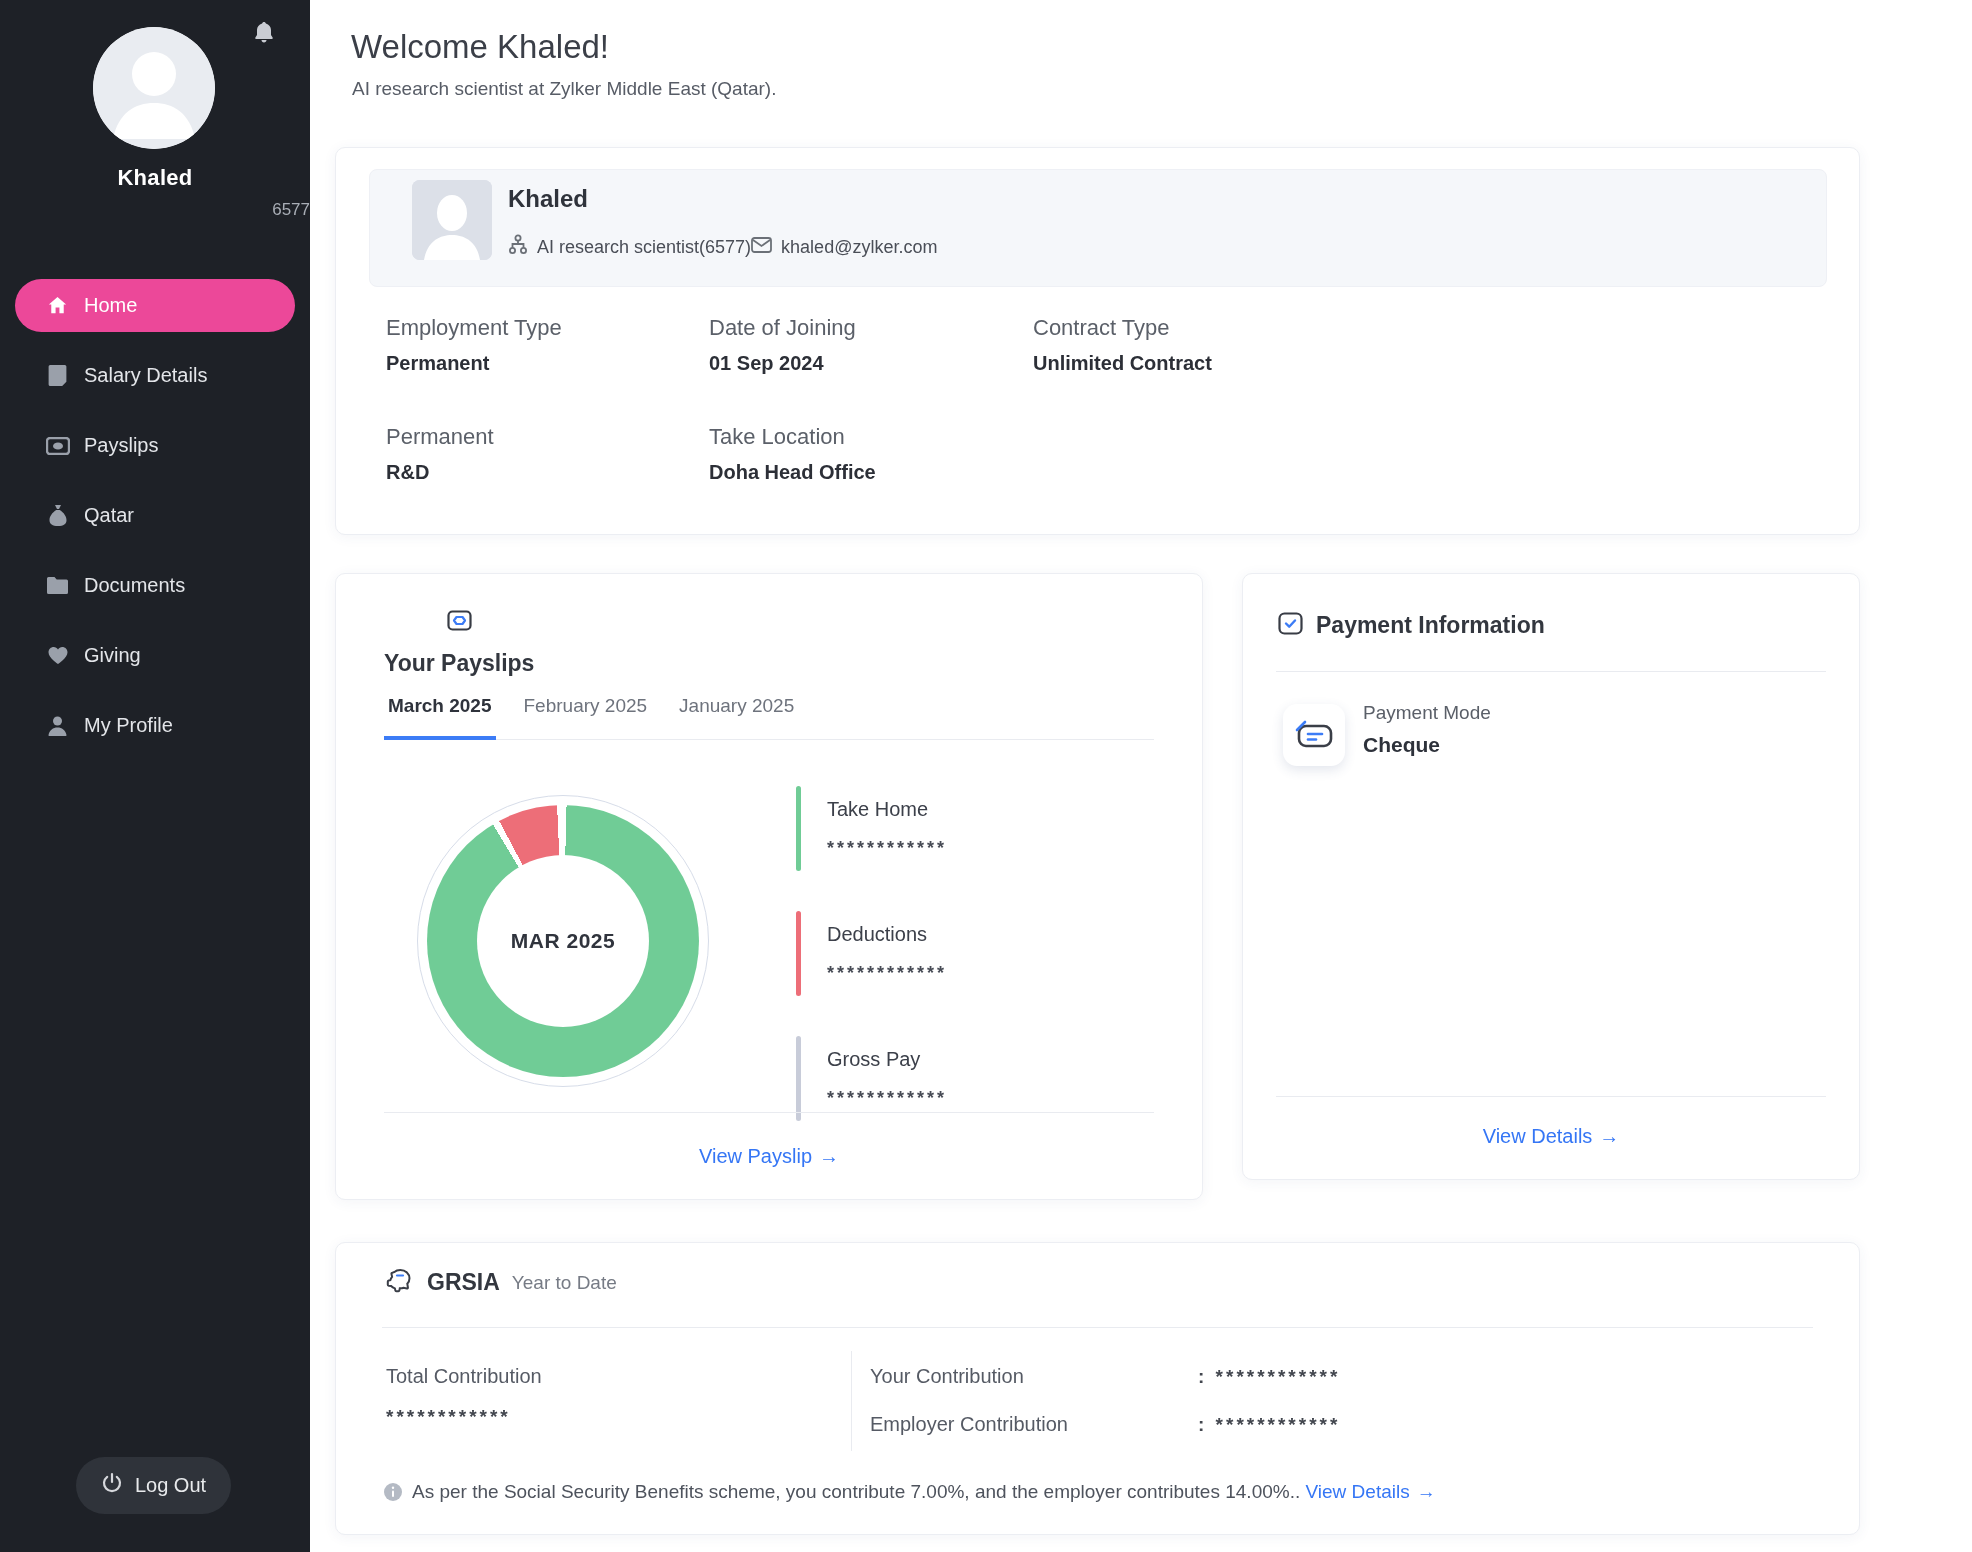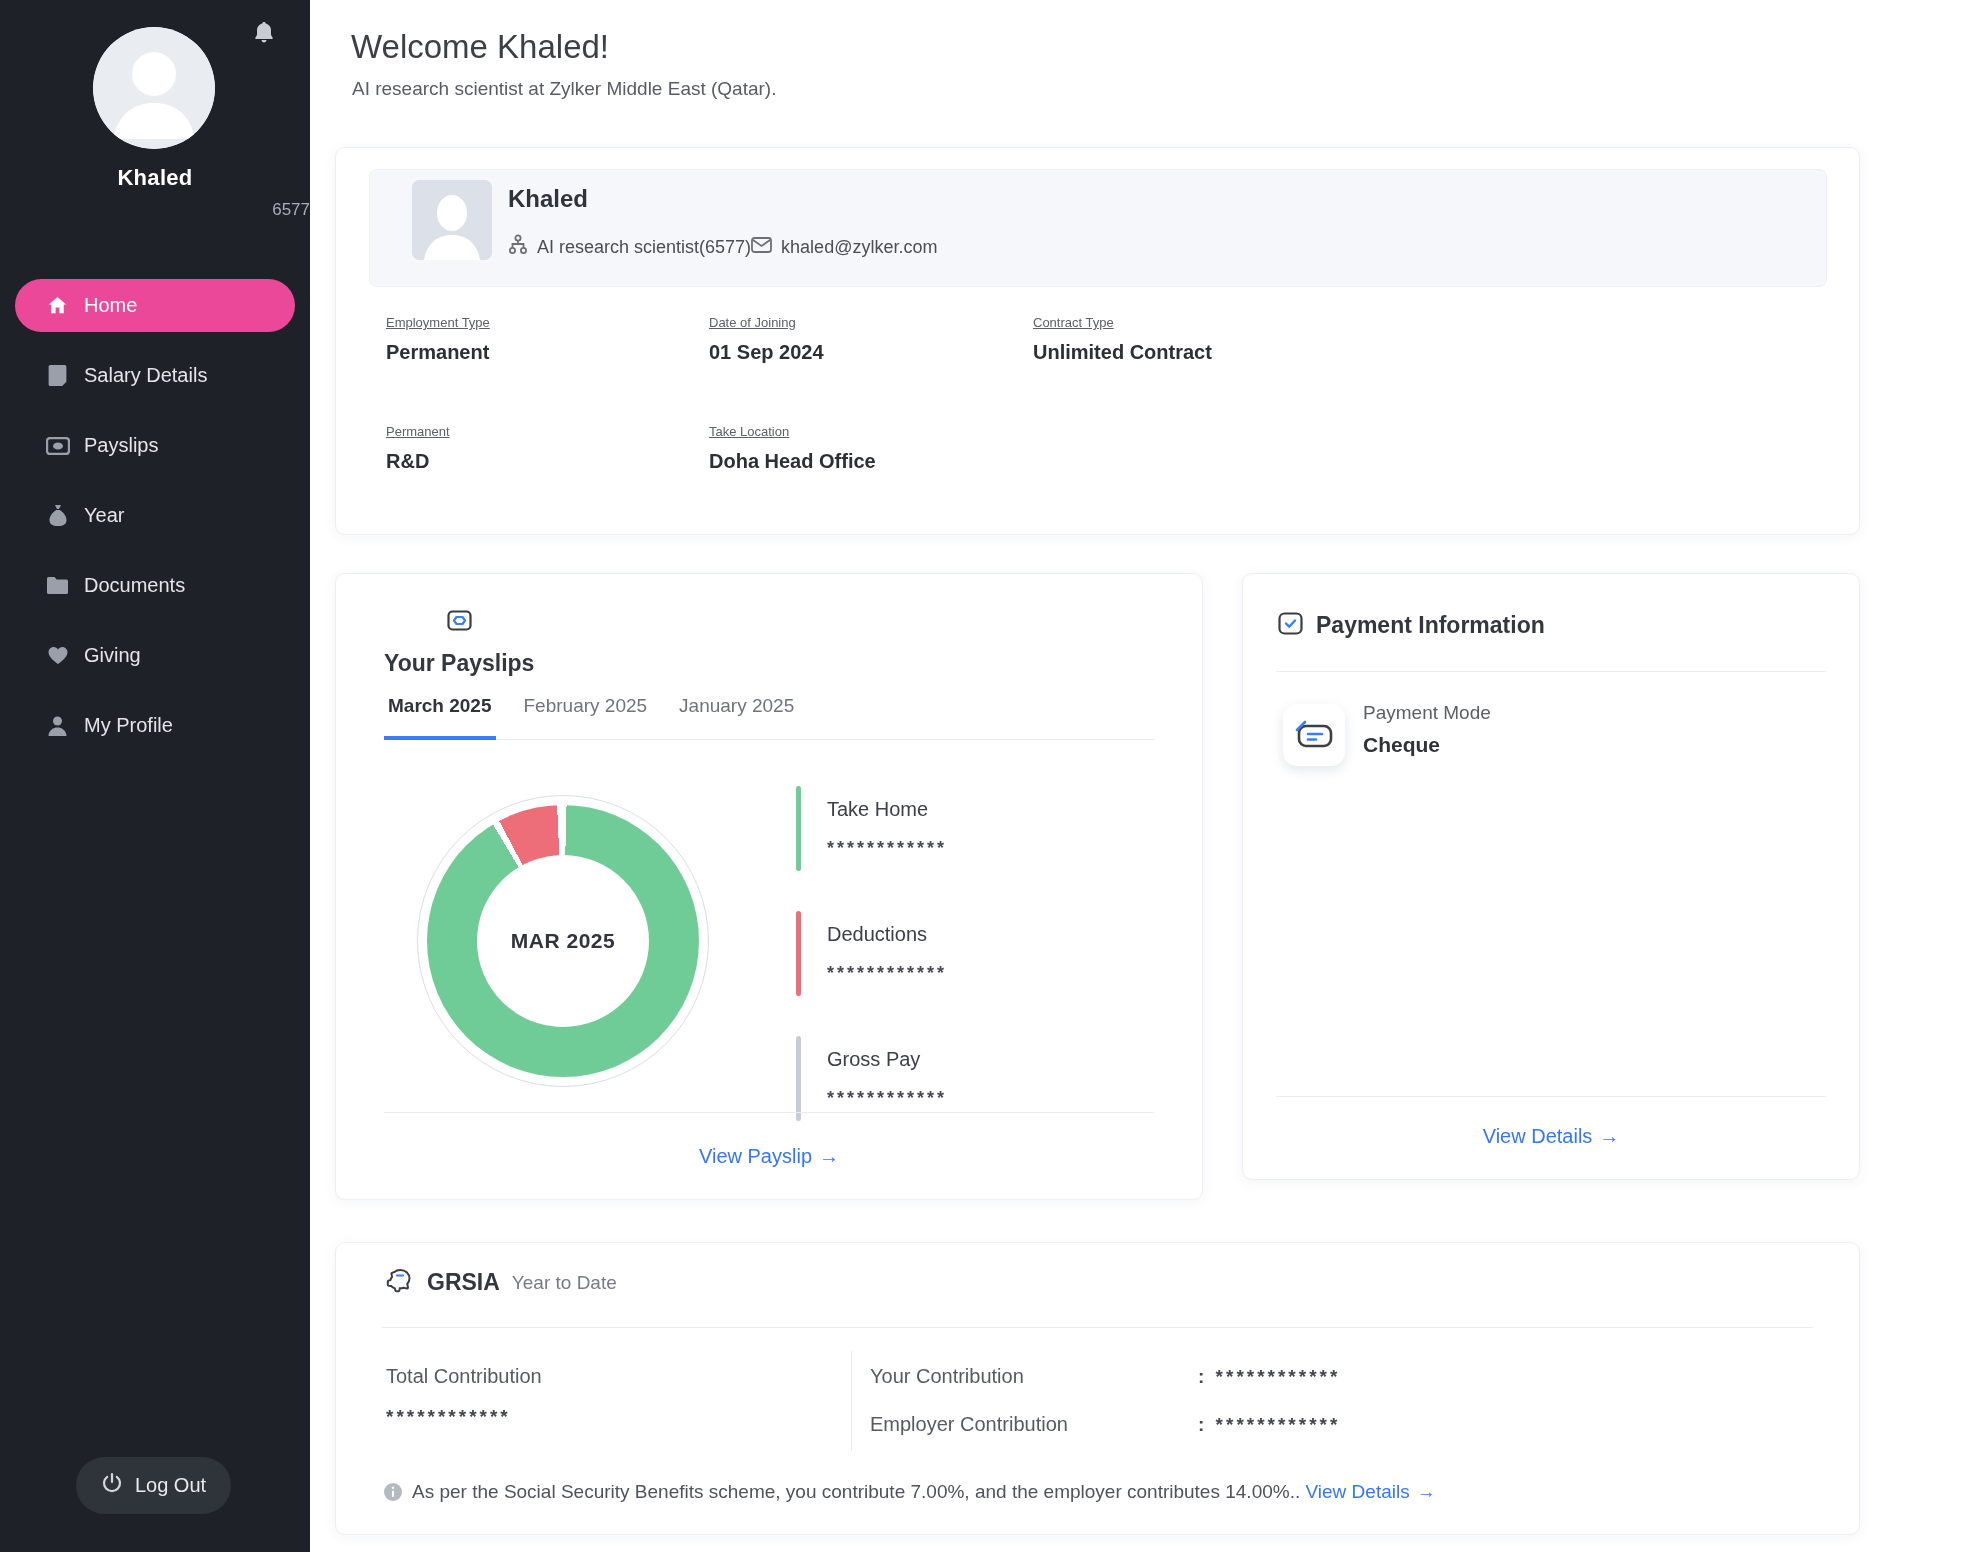--- a/index.html
+++ b/index.html
@@ -35,21 +35,21 @@
   .profile-card{left:25px;top:147px;width:1523px;height:386px;}
   .banner{position:absolute;left:33px;top:21px;width:1456px;height:116px;background:#f5f7fa;
     border:1px solid #eef0f5;border-radius:8px;}
   .banner-avatar{position:absolute;left:42px;top:10px;width:80px;height:80px;border-radius:8px;
     background:#dce0e8;overflow:hidden;}
   .banner-name{position:absolute;left:138px;top:15px;font-size:24px;font-weight:bold;color:#2f333b;}
   .banner-meta{position:absolute;left:138px;top:64px;display:flex;align-items:center;
     font-size:18px;color:#4a4e57;}
   .meta-item{display:flex;align-items:center;gap:9px;}
   .field{position:absolute;}
-  .field .flabel{font-size:13px;color:#5b6069;margin-bottom:11px;text-decoration:underline;}
+  .field .flabel{font-size:22px;color:#5b6069;margin-bottom:11px;}
   .field .fvalue{font-size:20px;font-weight:bold;color:#2c2f37;}
   
   .card-head{position:absolute;display:flex;align-items:center;gap:13px;}
   .card-title{font-size:23px;font-weight:bold;color:#33373f;}
   .card-title-sub{font-size:19px;color:#767b85;margin-left:-1px;}
   .hline{position:absolute;height:1px;background:#e9ebf0;}
   
   .payslips-card{left:25px;top:573px;width:866px;height:625px;}
   .tabs{position:absolute;left:48px;top:121px;width:770px;display:flex;gap:24px;border-bottom:1px solid #e9ebf0;}
   .tab{padding:0 4px 19px 4px;font-size:19px;color:#6e737d;cursor:pointer;border-bottom:4px solid transparent;margin-bottom:-1px;}
@@ -128,21 +128,21 @@
           </svg>
       </span>
       <span>Payslips</span>
     </div>
     <div class="nav-item">
       <span class="nicon">
         <svg width="20" height="23" viewBox="0 0 20 23">
             <path fill="#9aa0aa" d="M7 1h6l-2 4h-2zM8.2 6h3.6c4 2.6 6.7 6.4 6.7 10.2 0 3.8-3 5.8-8.5 5.8S1.5 20 1.5 16.2C1.5 12.4 4.2 8.6 8.2 6z"></path>
           </svg>
       </span>
-      <span>Year</span>
+      <span>Qatar</span>
     </div>
     <div class="nav-item">
       <span class="nicon">
         <svg width="23" height="19" viewBox="0 0 23 19">
             <path fill="#9aa0aa" d="M2.5 1h6l2.2 2.5h9.8A1.5 1.5 0 0 1 22 5v11.5a1.5 1.5 0 0 1-1.5 1.5h-18A1.5 1.5 0 0 1 1 16.5v-14A1.5 1.5 0 0 1 2.5 1z"></path>
           </svg>
       </span>
       <span>Documents</span>
     </div>
     <div class="nav-item">

